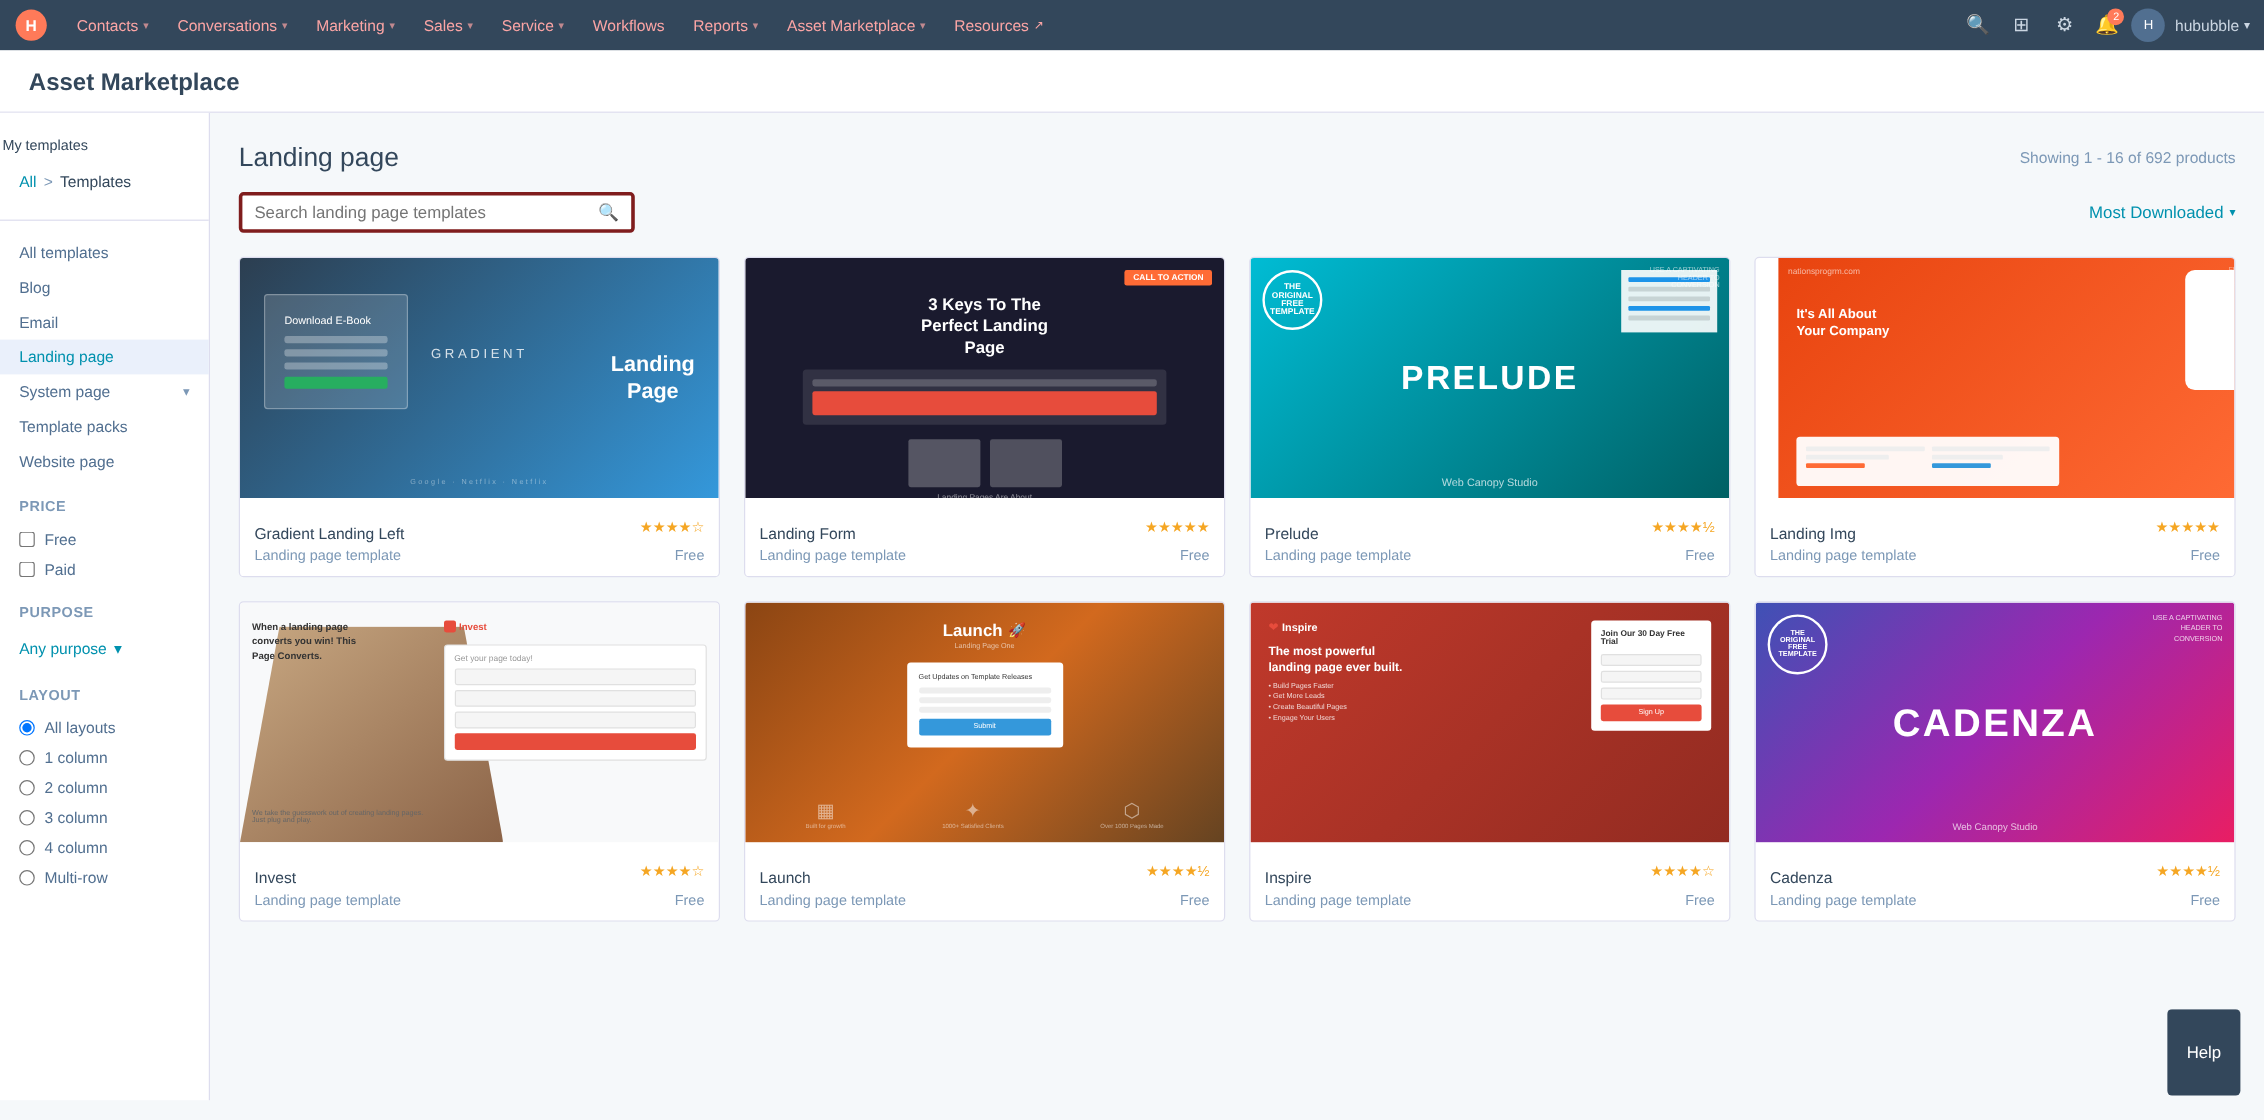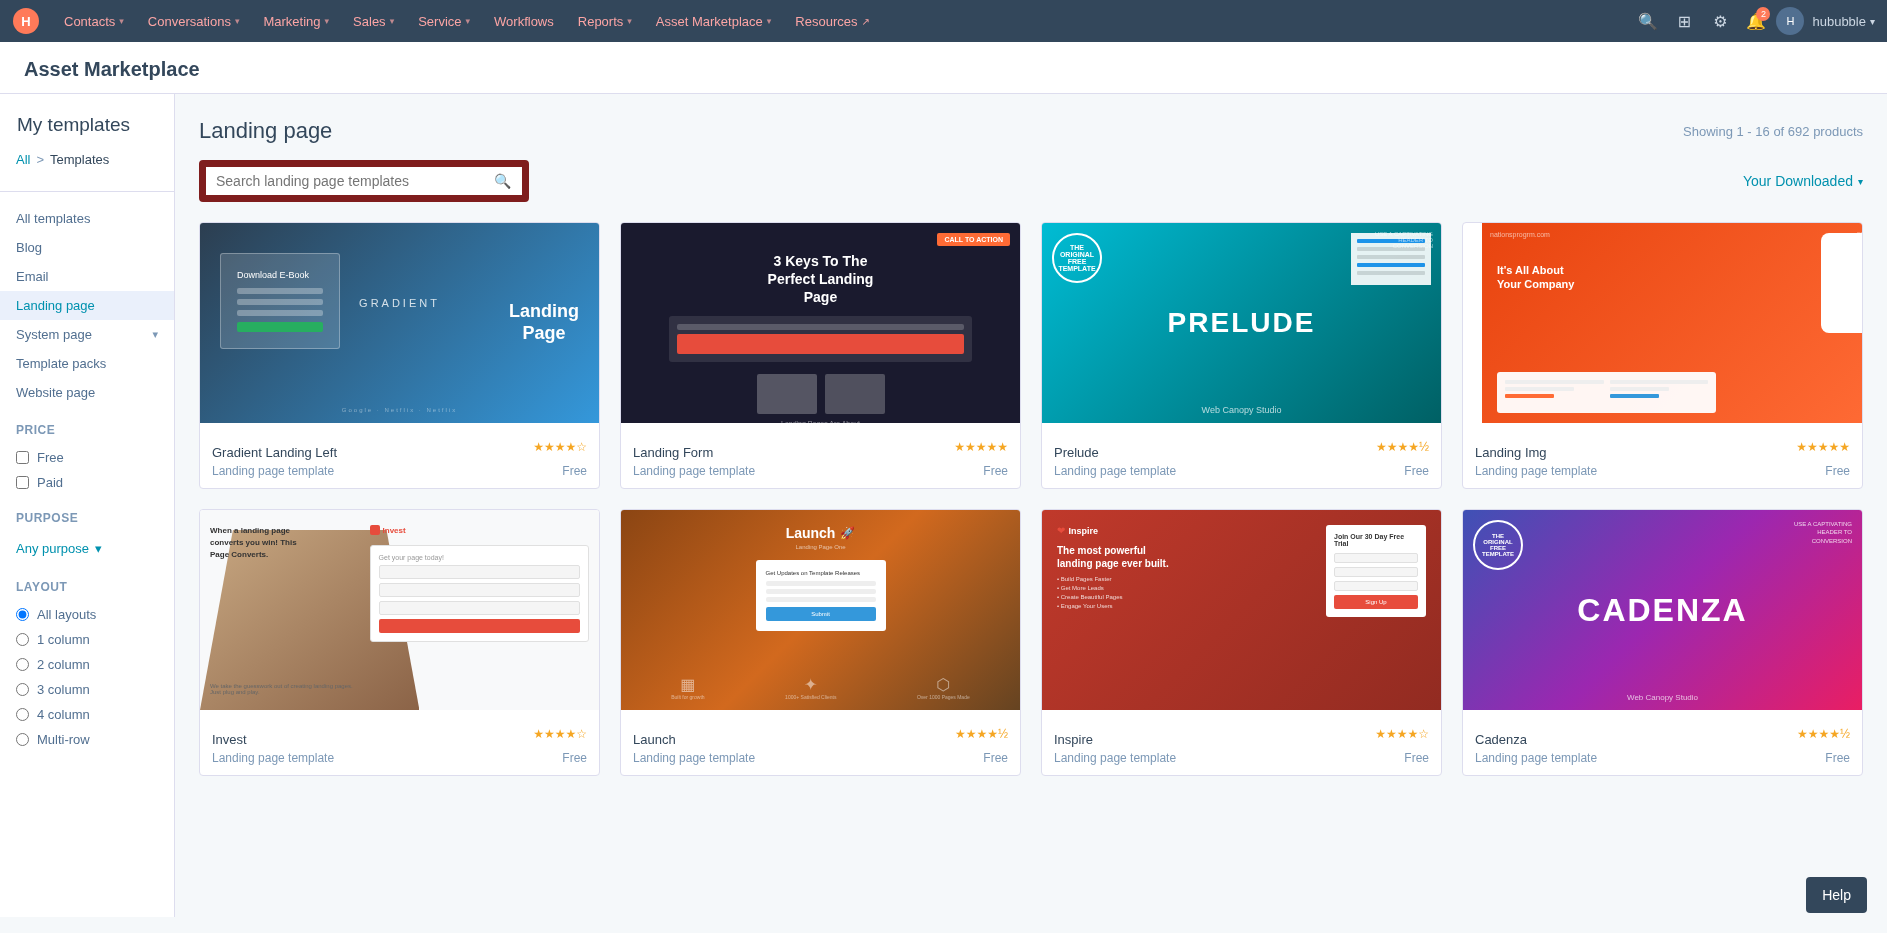--- a/index.html
+++ b/index.html
@@ -91,22 +91,22 @@
 
     
     .sidebar {
       width: 175px;
       flex-shrink: 0;
       background: white;
       border-right: 1px solid #dde;
       padding: 20px 0;
     }
     .sidebar-my-templates {
-      padding: 0 17px 16px;
-      font-size: 19px; font-weight: 500; color: #33475b;
+      padding: 0 2px 16px;
+      font-size: 12px; font-weight: 500; color: #33475b;
     }
     .sidebar-breadcrumb {
       padding: 0 16px 16px;
       display: flex; align-items: center; gap: 6px;
       font-size: 13px;
     }
     .sidebar-breadcrumb .all-link { color: #0091ae; cursor: pointer; }
     .sidebar-breadcrumb .sep { color: #7c98b6; }
     .sidebar-breadcrumb .current { color: #33475b; }
     .sidebar-divider { border: none; border-top: 1px solid #dde; margin: 8px 0 12px; }
@@ -153,21 +153,21 @@
     }
     .showing-text {
       font-size: 13px; color: #7c98b6;
     }
     .search-sort-row {
       display: flex; align-items: center; justify-content: space-between;
       margin-bottom: 20px;
     }
     .search-box {
       display: flex; align-items: flex-end;
-      border: 7px solid #7f1d1d; border-radius: 4px;
+      border: 3px solid #7f1d1d; border-radius: 4px;
       background: white; padding: 6px 10px; gap: 8px; width: 330px;
     }
     .search-box input {
       border: none; outline: none; flex: 1; font-size: 14px; color: #33475b;
       background: transparent;
     }
     .search-box .search-icon { color: #7c98b6; font-size: 14px; }
     .sort-dropdown {
       display: flex; align-items: center; gap: 5px;
       color: #0091ae; font-size: 14px; cursor: pointer;
@@ -316,21 +316,21 @@
     .template-name { font-size: 13px; font-weight: 500; color: #33475b; margin-top: 12px; }
     .template-stars { color: #f5a623; font-size: 12px; }
     .template-type-row {
       display: flex; align-items: center; justify-content: space-between;
     }
     .template-type { font-size: 12px; color: #7c98b6; }
     .template-price { font-size: 12px; color: #7c98b6; }
 
     .help-btn {
       position: fixed; bottom: 20px; right: 20px;
-      background: #33475b; color: white; padding: 10px 16px;
+      background: #33475b; color: white; padding: 28px 16px;
       border-radius: 4px; font-size: 14px; cursor: pointer;
     }
   </style>
 </head>
 <body>
 
 <nav class="top-nav">
   <div class="nav-logo">
     <svg width="28" height="28" viewBox="0 0 28 28">
       <circle cx="14" cy="14" r="13" fill="#ff7a59"></circle>
@@ -474,21 +474,21 @@
       <h1 class="content-title">Landing page</h1>
       <span class="showing-text">Showing 1 - 16 of 692 products</span>
     </div>
 
     <div class="search-sort-row">
       <div class="search-box">
         <input type="text" placeholder="Search landing page templates" style="">
         <span class="search-icon">🔍</span>
       </div>
       <div class="sort-dropdown">
-        <span>Your Downloaded</span>
+        <span>Most Downloaded</span>
         <span class="chevron">▾</span>
       </div>
     </div>
 
     <div class="template-grid">
 
       <div class="template-card">
         <div class="template-thumbnail">
           <div class="thumb-gradient">
             <div class="brand-name">GRADIENT</div>

